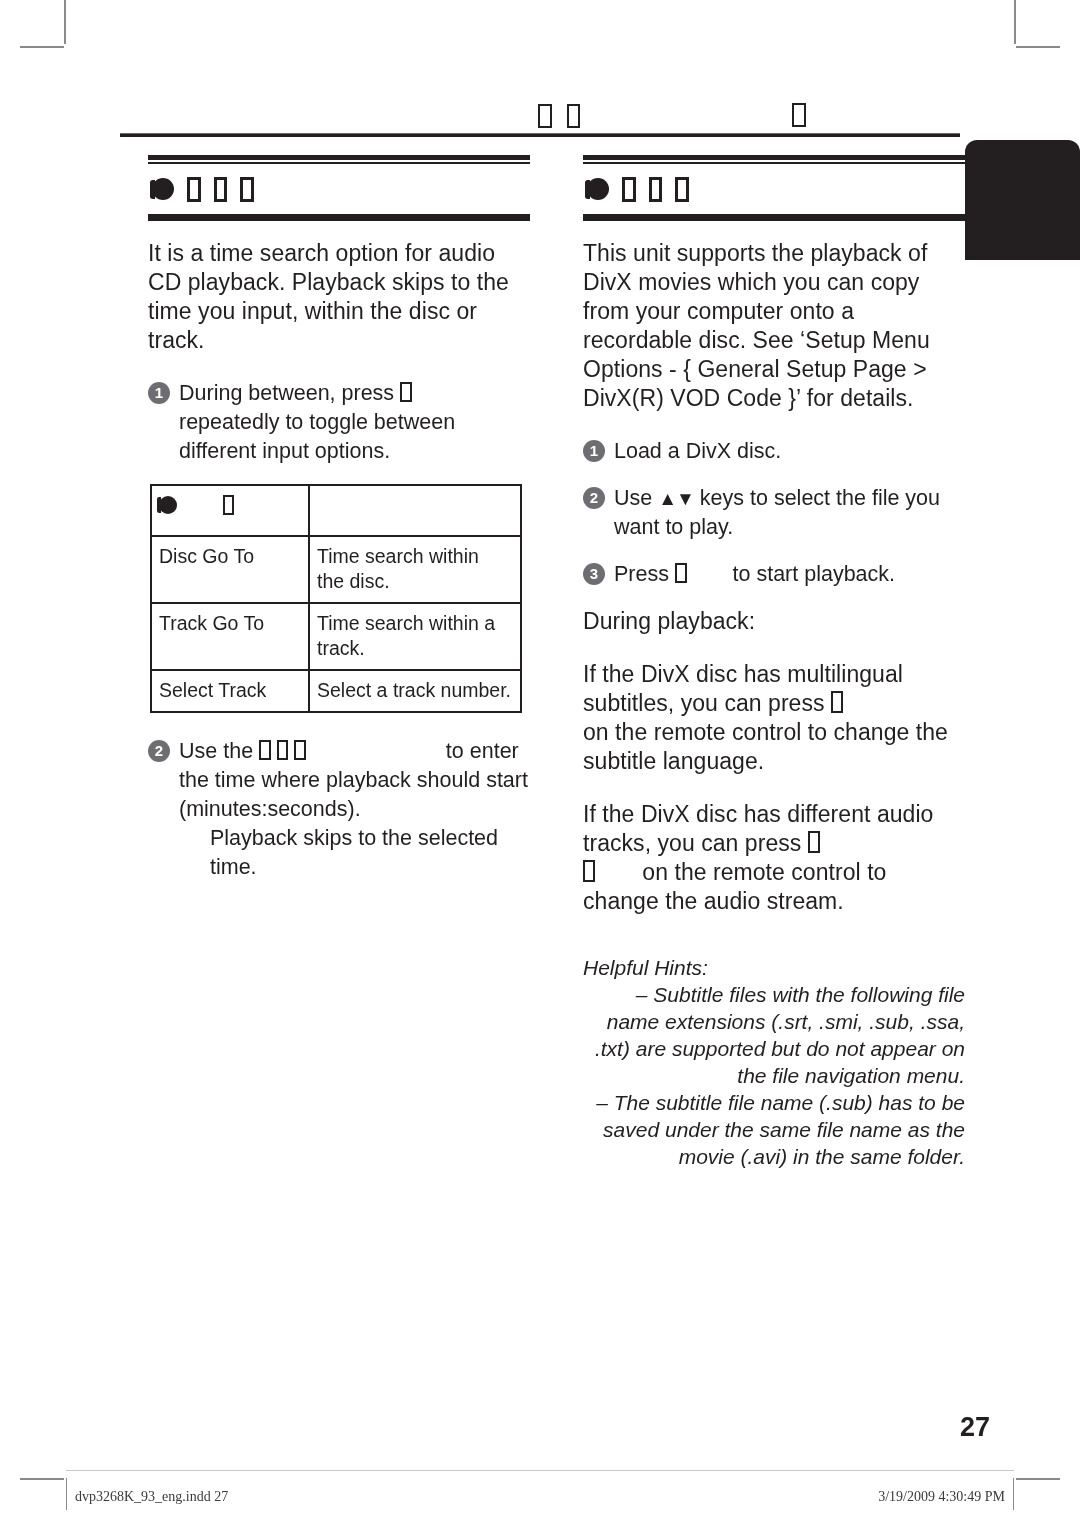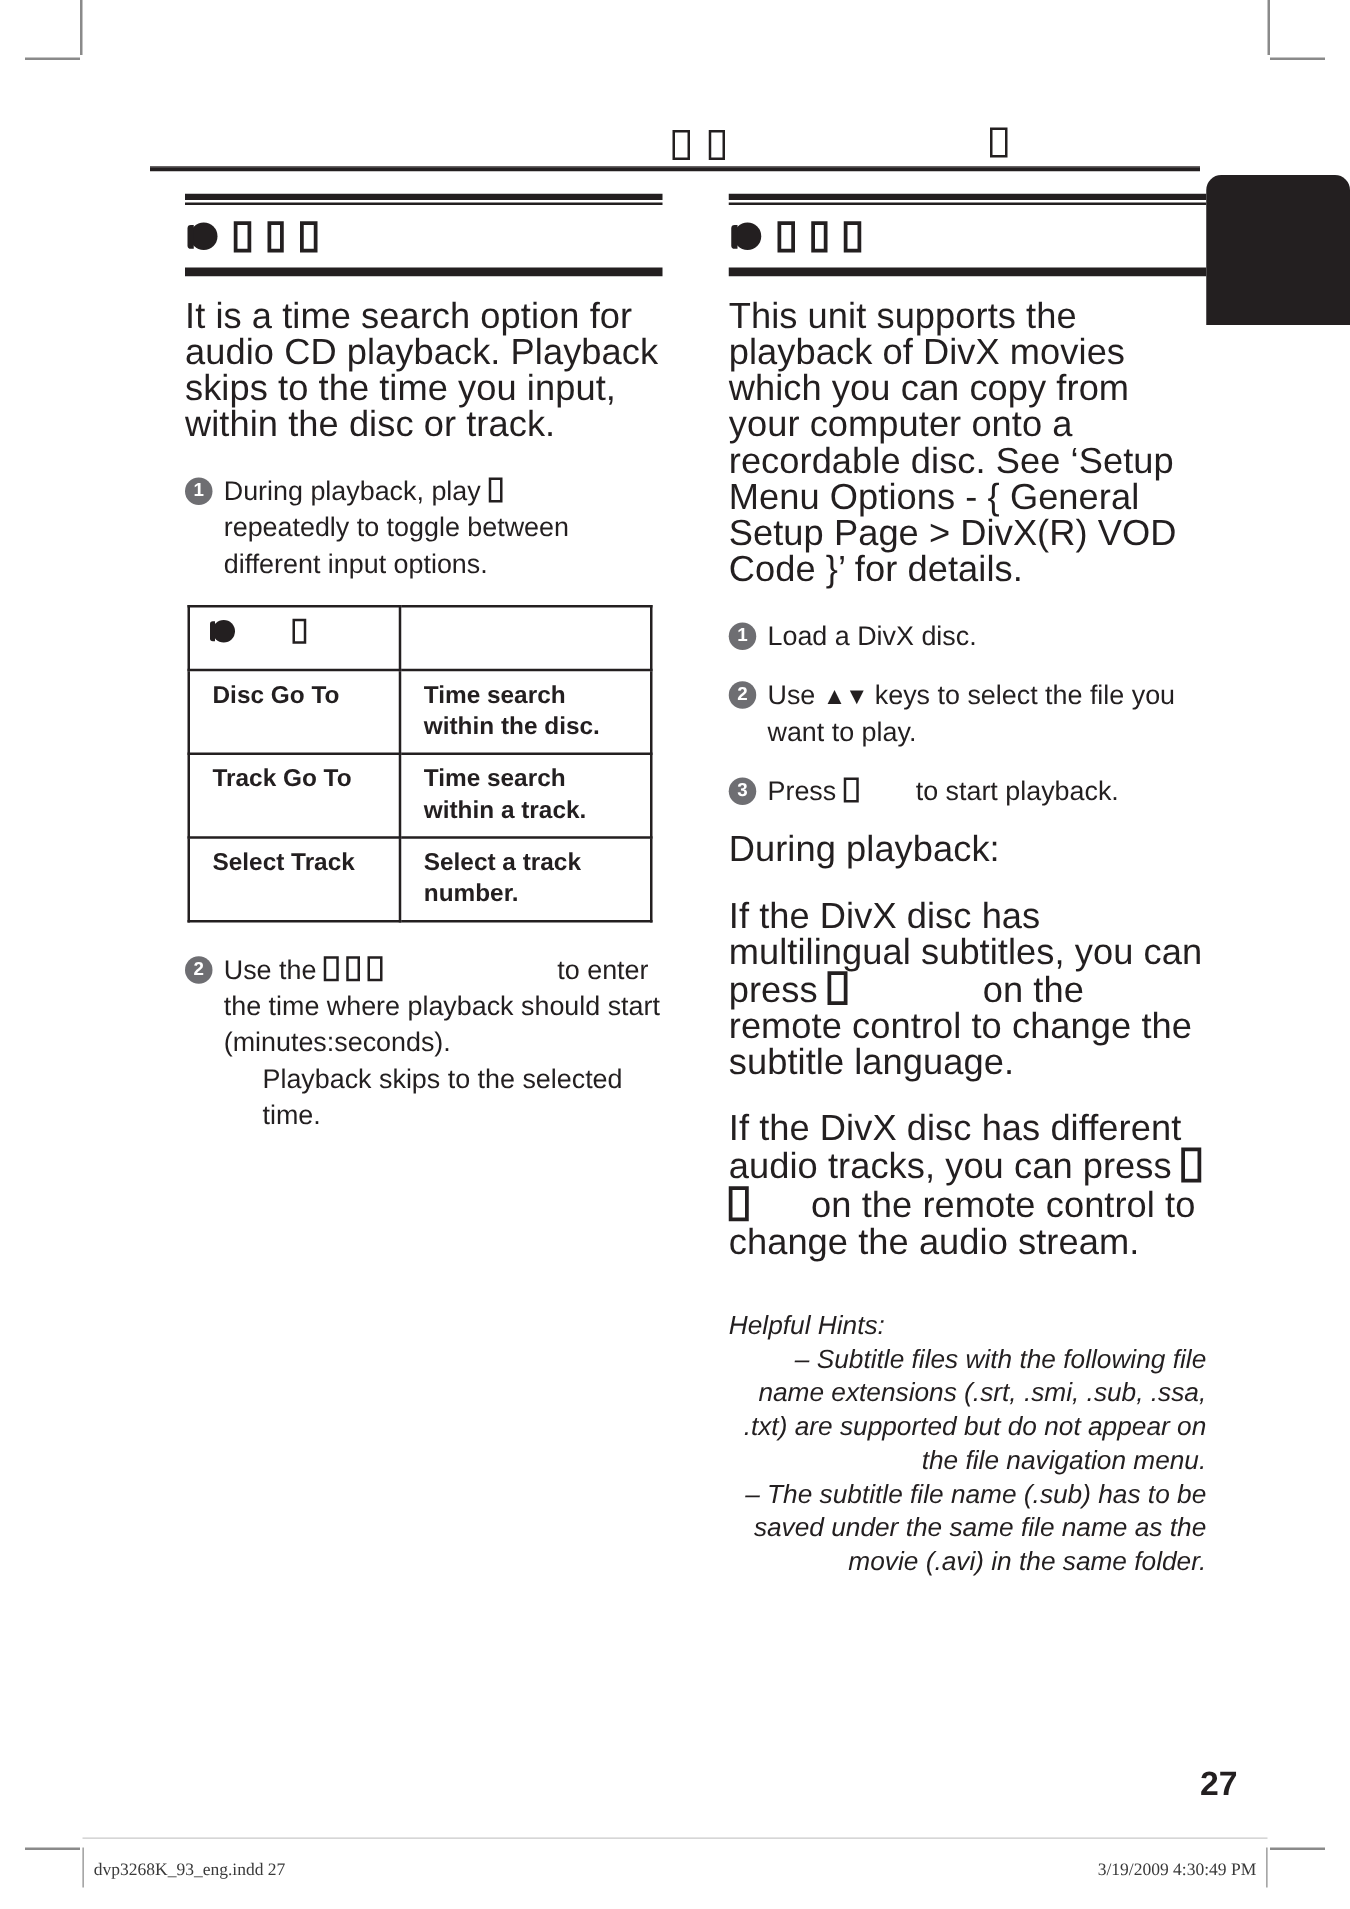--- a/index.html
+++ b/index.html
@@ -122,21 +122,21 @@
     display: flex;
     align-items: center;
     gap: 13px;
     letter-spacing: 0.5px;
   }
   .sec-title .tofu { width: 0.5em; height: 0.92em; }
   .sec-rule-bottom { margin-top: 1px; }
 
   
   p.body {
-    font-size: 29px;
+    font-size: 23px;
     line-height: 29px;
     margin: 0 0 24px 0;
     letter-spacing: 0.05px;
   }
 
   
   .step {
     position: relative;
     font-size: 21.5px;
     line-height: 29px;
@@ -171,25 +171,25 @@
 
   
   table.opts {
     border-collapse: collapse;
     width: 372px;
     margin: 4px 0 24px 2px;
     table-layout: fixed;
   }
   table.opts td, table.opts th {
     border: 2px solid #231f20;
-    padding: 7px 9px 8px 18px;
+    padding: 7px 9px 8px 7px;
     font-size: 19.5px;
     line-height: 25px;
     text-align: left;
-    font-weight: bold;
+    font-weight: normal;
     vertical-align: top;
   }
   table.opts th { height: 34px; font-size: 22px; }
   .c1 { width: 140px; }
 
   
   .hints {
     font-style: italic;
     font-size: 21px;
     line-height: 27px;
@@ -275,21 +275,21 @@
       <span class="tofu"></span>
     </div>
     <div class="bar-thin sec-rule-bottom"></div>
     <div class="bar-thick"></div>
   </div>
 
   <p class="body">It is a time search option for audio CD playback. Playback skips to the time you input, within the disc or track.</p>
 
   <div class="step">
     <span class="step-num">1</span>
-    <span>During playback, play</span>
+    <span>During between, press</span>
     <span class="tofu"></span><br>
     <span>repeatedly to toggle between different input options.</span>
   </div>
 
   <table class="opts">
     <tbody>
         <tr>
       <th class="c1">
         <span class="disc-glyph"></span>
         <span class="gap-sm"></span>

